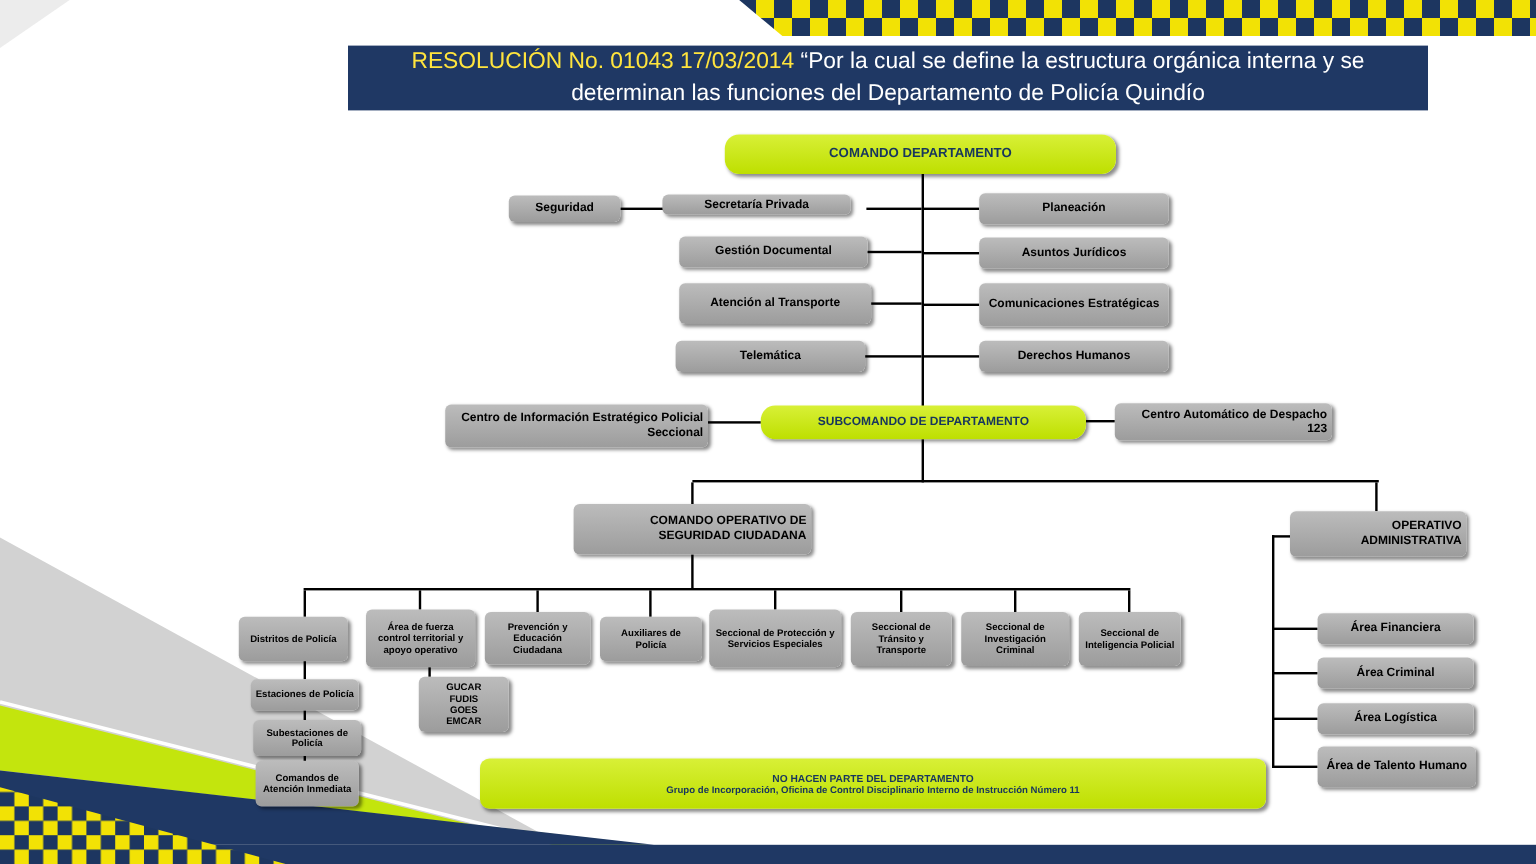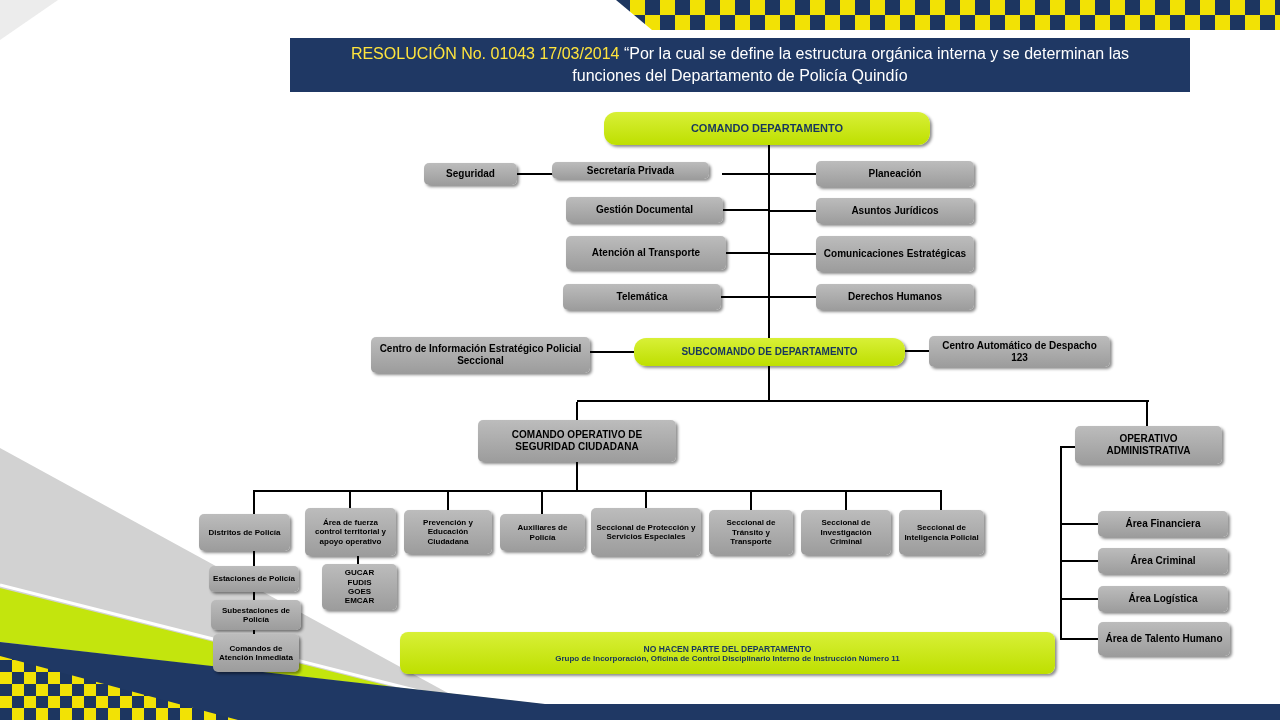--- a/index.html
+++ b/index.html
@@ -4,36 +4,36 @@
 <style>
   * { margin:0; padding:0; box-sizing:border-box; }
   html,body { width:1280px; height:720px; }
   body {
     position:relative; overflow:hidden; background:#ffffff;
     font-family:"Liberation Sans", sans-serif;
   }
   .banner {
     position:absolute; left:290px; top:38px; width:900px; height:54px;
     background:#1f3864; color:#ffffff; display:flex; align-items:center;
-    justify-content:center; text-align:center; font-size:16px; line-height:1.35;
+    justify-content:center; text-align:center; font-size:19px; line-height:1.35;
     padding:0 28px;
   }
   .banner .hl { color:#ffe43d; }
   .box {
     position:absolute; display:flex; align-items:center; justify-content:center;
     text-align:center; font-weight:bold; color:#000; padding:2px 4px;
     line-height:1.18; border-radius:5px;
     box-shadow:2px 2px 3px rgba(0,0,0,0.45);
   }
   .gray  { background:linear-gradient(#bcbcbc,#9c9c9c); }
   .green { background:linear-gradient(#d8f037,#bedf00); color:#17365d; border-radius:12px; }
   .fs11 { font-size:11px; }
-  .fs10 { font-size:10px; }
+  .fs10 { font-size:10px;text-align:right; }
   .fs8  { font-size:8px; }
-  .pre  { white-space:pre-line; }
+  .pre  { white-space:pre-line;margin-left:27px; }
   .ln { position:absolute; background:#000; }
   .note {
     position:absolute; left:400px; top:632px; width:655px; height:42px;
     background:linear-gradient(#d8f037,#bedf00); border-radius:8px;
     display:flex; flex-direction:column; align-items:center; justify-content:center;
     color:#17365d; text-align:center; box-shadow:2px 2px 3px rgba(0,0,0,0.45);
   }
   .note .t { font-size:8.5px; font-weight:bold; }
   .note .l { font-size:8px; font-weight:bold; }
   svg.deco { position:absolute; left:0; top:0; pointer-events:none; }

